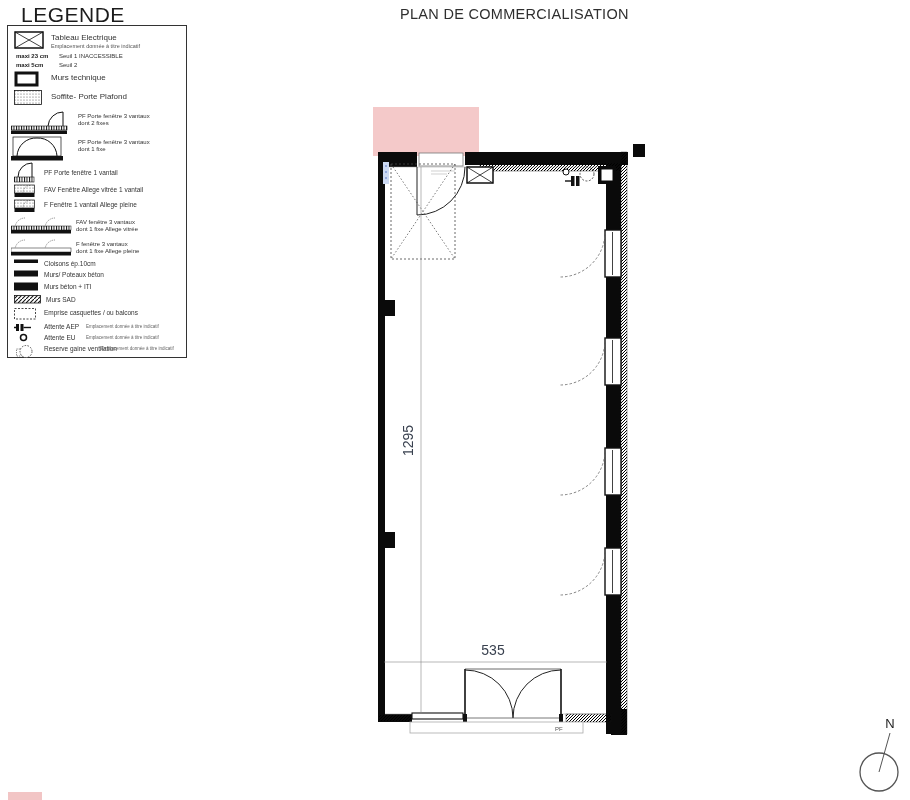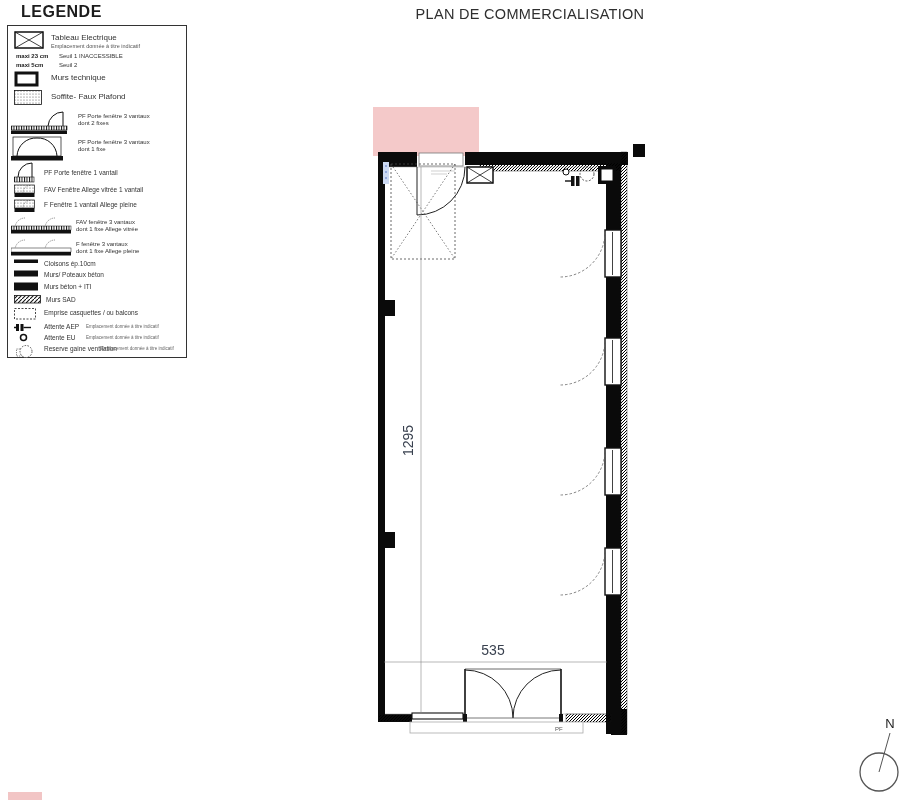--- a/index.html
+++ b/index.html
@@ -1,22 +1,22 @@
 <!DOCTYPE html>
 <html><head>
 <meta charset="utf-8">
 <style>
   * { margin:0; padding:0; box-sizing:border-box; }
   html,body { width:910px; height:800px; background:#fff; overflow:hidden;
     font-family:"Liberation Sans", sans-serif; color:#222; position:relative; }
   .abs { position:absolute; }
 
   
-  #legend-title { left:21px; top:3px; font-size:16px; font-weight:700; letter-spacing:.5px; color:#1c1c1c; }
-  #plan-title { left:400px; top:6px; width:260px; text-align:center; font-size:14.5px; color:#2f2f2f; letter-spacing:.3px; }
+  #legend-title { left:21px; top:3px; font-size:21px; font-weight:400; letter-spacing:.5px; color:#1c1c1c; }
+  #plan-title { left:400px; top:6px; width:260px; font-size:14.5px; color:#2f2f2f; letter-spacing:.3px; }
 
   
   #legend-box { left:7px; top:25px; width:180px; height:333px; border:1px solid #333; background:#fff; }
   .lrow { position:absolute; left:0; width:100%; }
   .sym { position:absolute; left:6px; top:0; }
   .sym3 { position:absolute; left:3px; top:0; }
   .lab1 { position:absolute; left:43px; top:2px; font-size:8px; color:#333; white-space:nowrap; }
   .sub1 { position:absolute; left:43px; top:12px; font-size:5.5px; color:#555; white-space:nowrap; }
   .lab2 { position:absolute; left:70px; top:3px; font-size:6px; line-height:7px; color:#333; white-space:nowrap; }
   .lab3 { position:absolute; left:36px; top:2px; font-size:6.5px; color:#333; white-space:nowrap; }
@@ -82,21 +82,21 @@
     <svg class="sym" width="26" height="16">
       <rect x="2" y="2" width="21" height="12" fill="#fff" stroke="#111" stroke-width="3"></rect>
     </svg>
     <span class="lab1">Murs technique</span>
   </div>
 
   <div class="lrow r4">
     <svg class="sym" width="28" height="16">
       <rect x="0.5" y="0.5" width="27" height="14" fill="url(#pdots)" stroke="#111" stroke-width="0.8"></rect>
     </svg>
-    <span class="lab1">Soffite- Faux Plafond</span>
+    <span class="lab1">Soffite- Porte Plafond</span>
   </div>
 
   <div class="lrow r5">
     <svg class="sym3" width="58" height="26">
       <path d="M52,2 A15,15 0 0 0 37,16" fill="none" stroke="#111" stroke-width="1"></path>
       <line x1="52" y1="2" x2="52" y2="16" stroke="#111" stroke-width="1"></line>
       <rect x="0" y="16" width="56" height="4" fill="url(#pv)" stroke="#111" stroke-width="0.6"></rect>
       <rect x="0" y="20.5" width="56" height="3.5" fill="#111"></rect>
     </svg>
     <span class="lab2"><span>PF Porte fenêtre 3 vantaux</span><br><span>dont 2 fixes</span></span>

